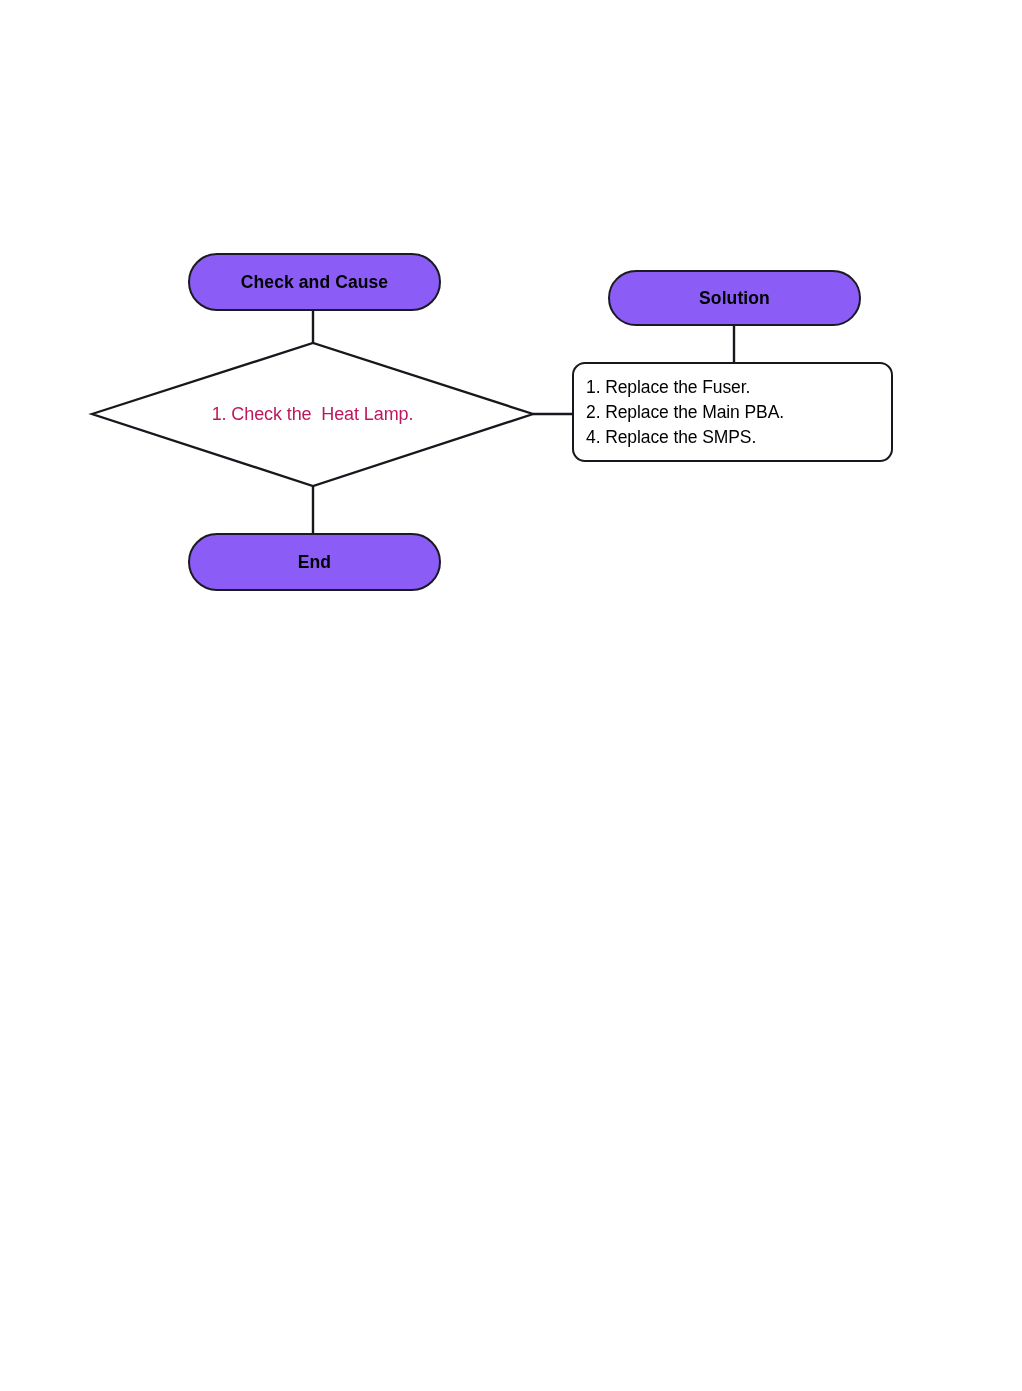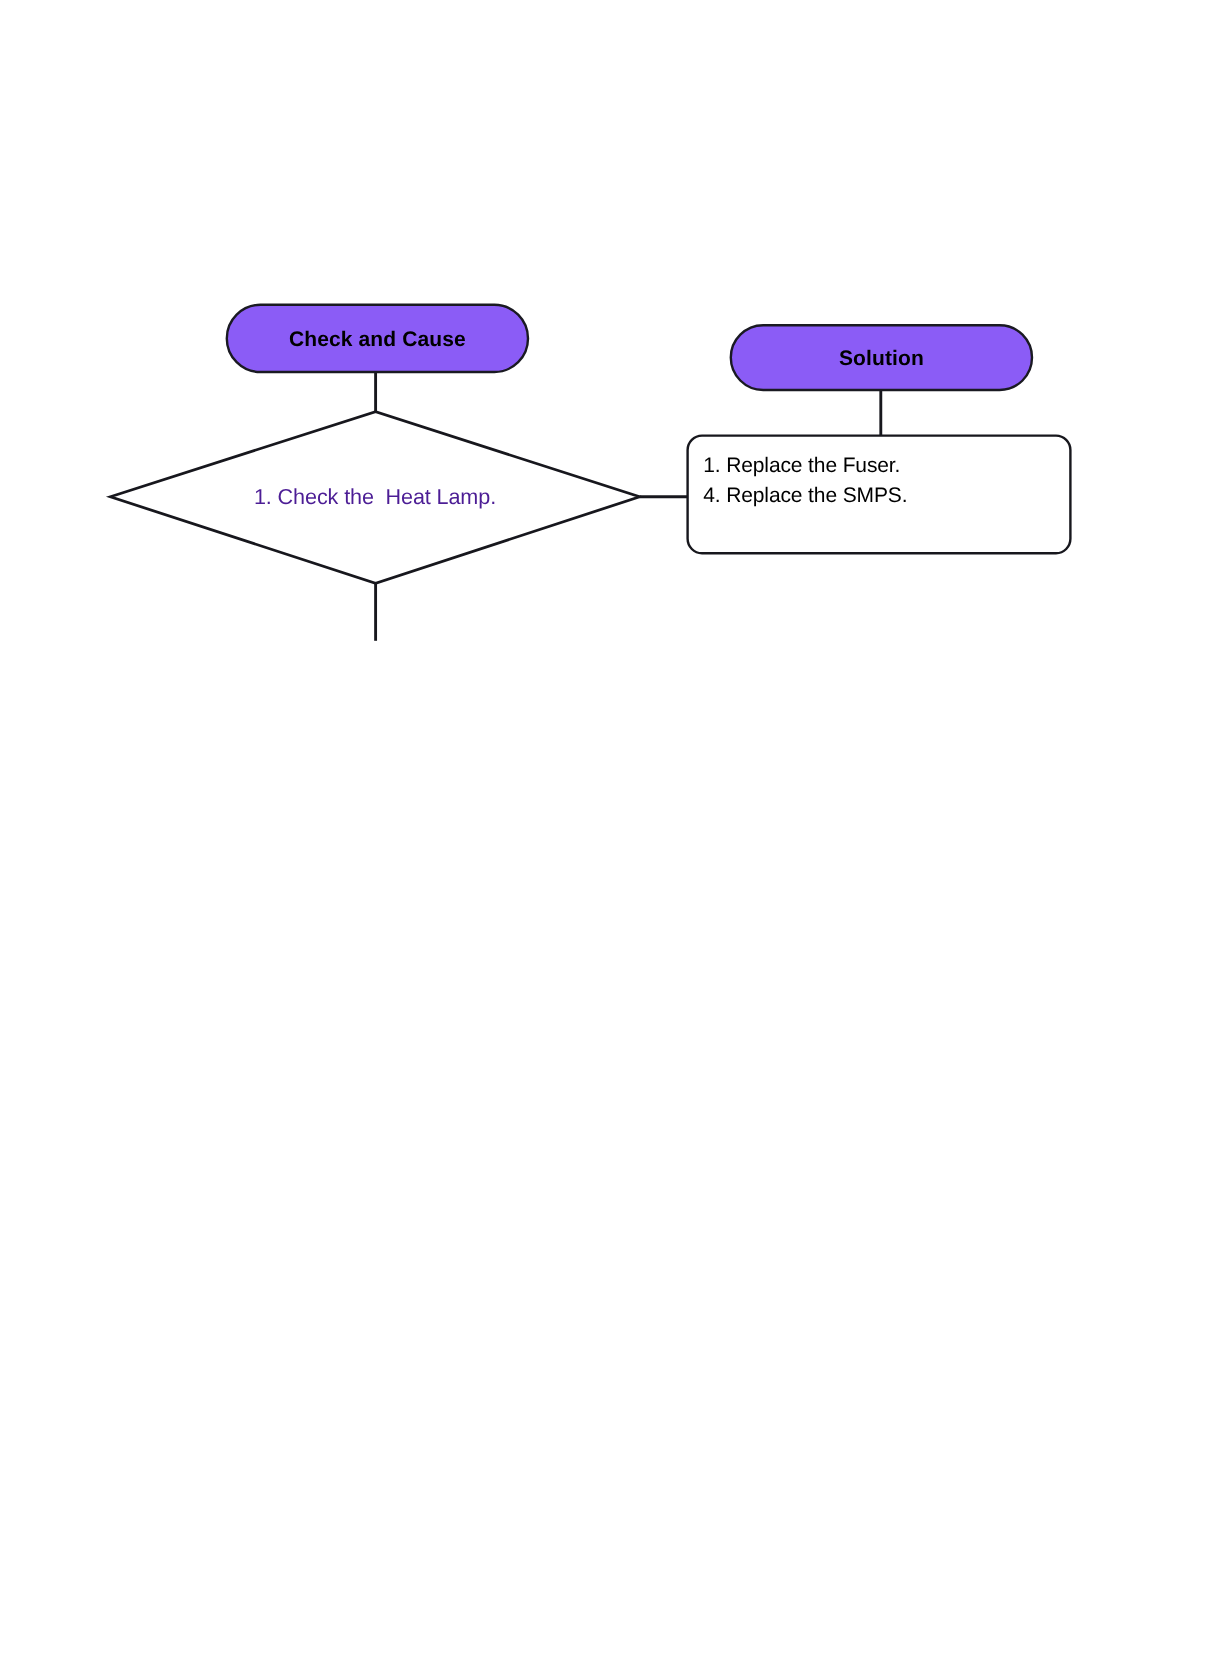--- a/index.html
+++ b/index.html
@@ -71,21 +71,21 @@
     position: absolute;
     left: 0;
     top: 0;
     width: 441px;
     height: 145px;
     display: flex;
     align-items: center;
     justify-content: center;
     font-family: "Liberation Sans", sans-serif;
     font-size: 18px;
-    color: #4c1d95;
+    color: #be185d;
     white-space: pre;
     letter-spacing: -0.1px;
   }
 
   
   #node-solution-list {
     position: absolute;
     left: 572px;
     top: 362px;
     width: 321px;
@@ -130,17 +130,21 @@
   <div class="pill" id="node-solution">
     <span class="pill-label">Solution</span>
   </div>
 
   <div id="node-decision">
     <div class="decision-label">1. Check the  Heat Lamp.</div>
   </div>
 
   <div id="node-solution-list">
     <div class="sol-item">1. Replace the Fuser.</div>
+    <div class="sol-item">2. Replace the Main PBA.</div>
     <div class="sol-item">4. Replace the SMPS.</div>
   </div>
 
+  <div class="pill" id="node-end">
+    <span class="pill-label">End</span>
+  </div>
 
 </div>
 
 </body></html>

